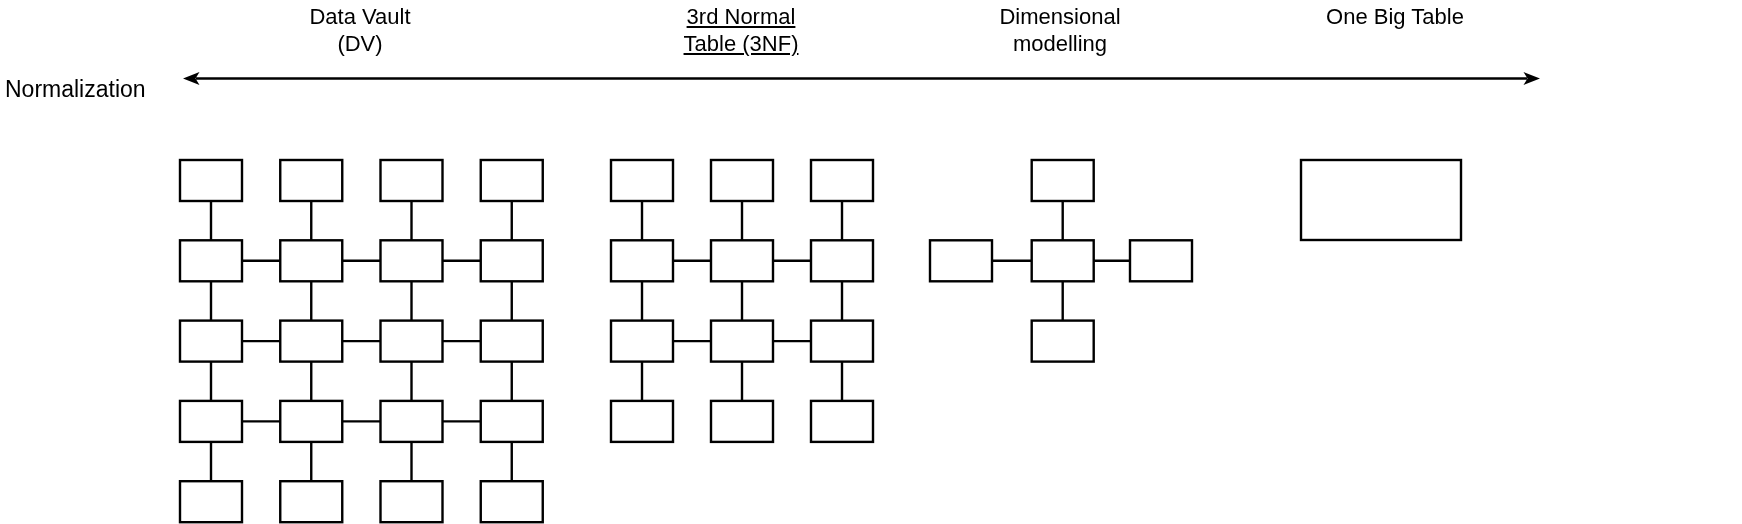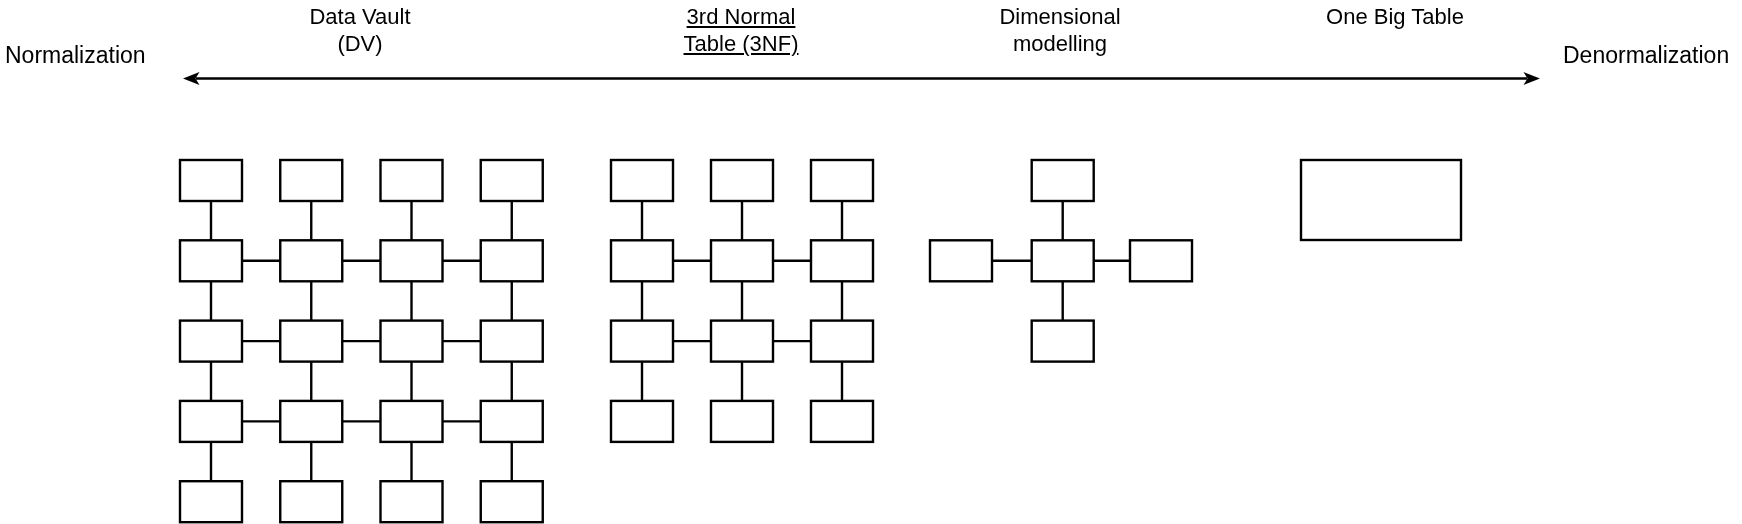--- a/index.html
+++ b/index.html
@@ -16,37 +16,36 @@
     position:absolute;
     top:3px;
     transform:translateX(-50%);
     text-align:center;
     font-size:22px;
     line-height:27px;
     white-space:nowrap;
   }
   .side-label{
     position:absolute;
-    top:42px;
+    top:76px;
     font-size:23px;
     line-height:27px;
     white-space:nowrap;
     text-align:center;
   }
   .side-label.left{left:5px;}
   .side-label.right{left:1563px;}
 </style>
 </head>
 <body>
 
 <div class="canvas">
 
   <div class="side-label left">Normalization</div>
 
-  <div class="side-label right">Denormalization</div>
 
   <div class="col-label" style="left: 360px;">
     <div>Data Vault</div>
     <div>(DV)</div>
   </div>
 
   <div class="col-label" style="left: 741px; text-decoration: underline;">
     <div>3rd Normal</div>
     <div>Table (3NF)</div>
   </div>

